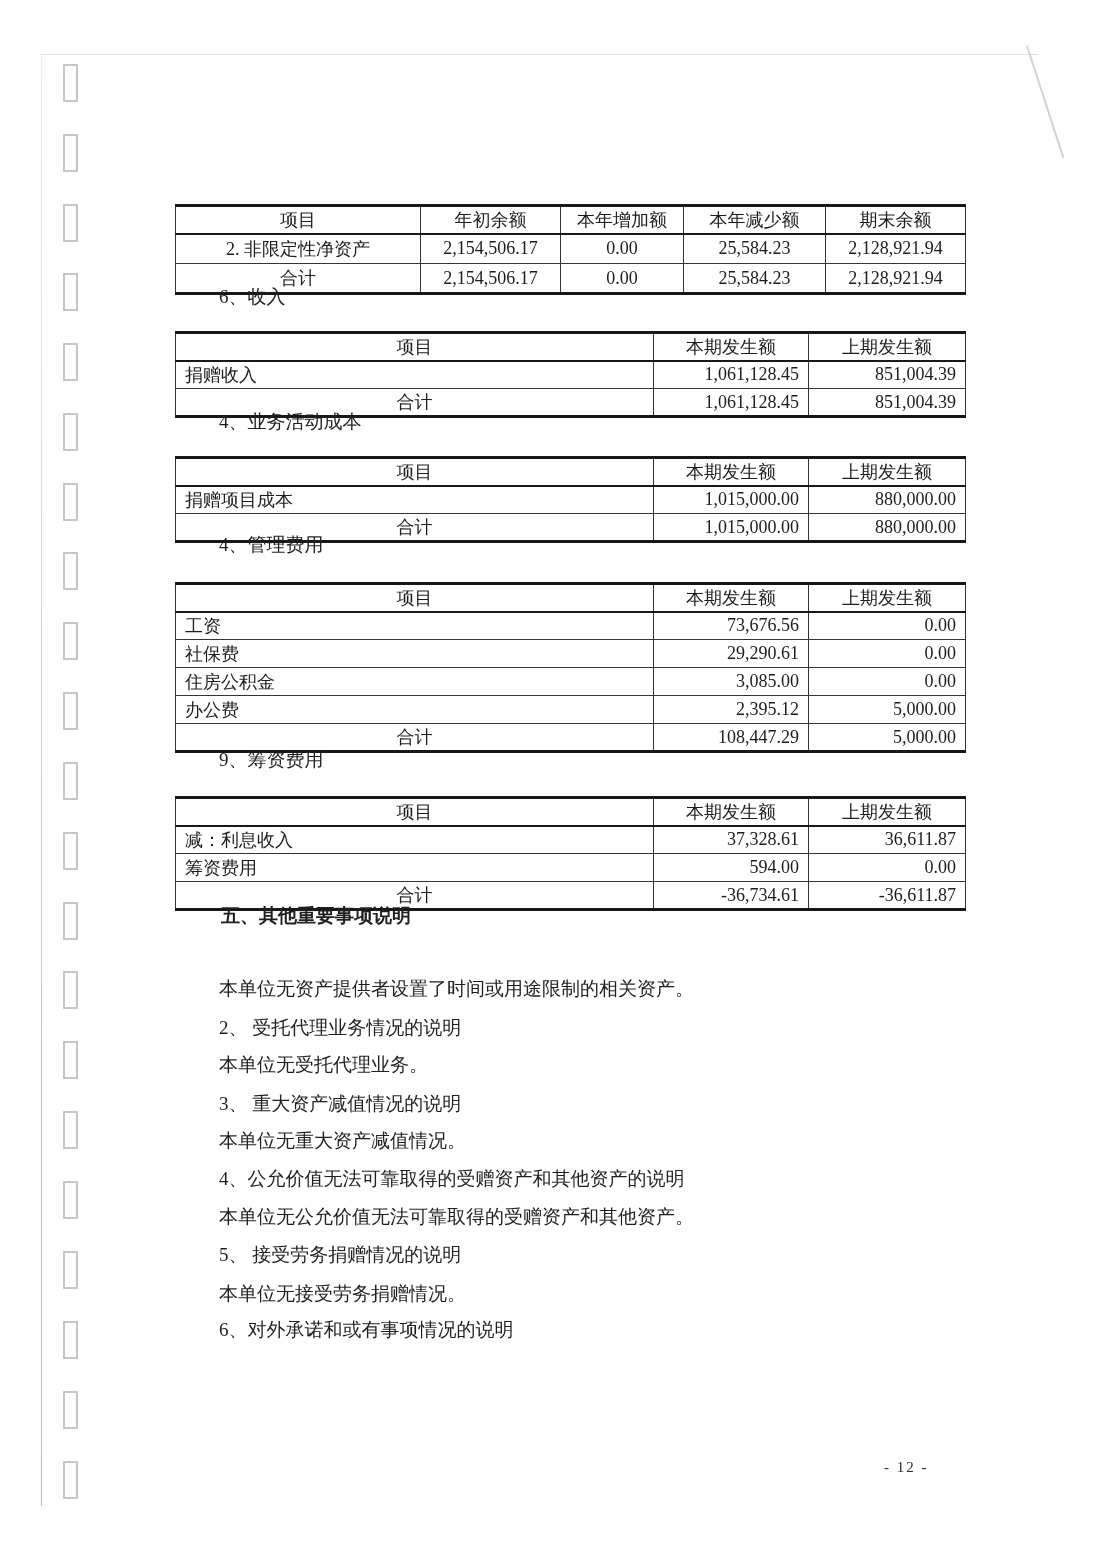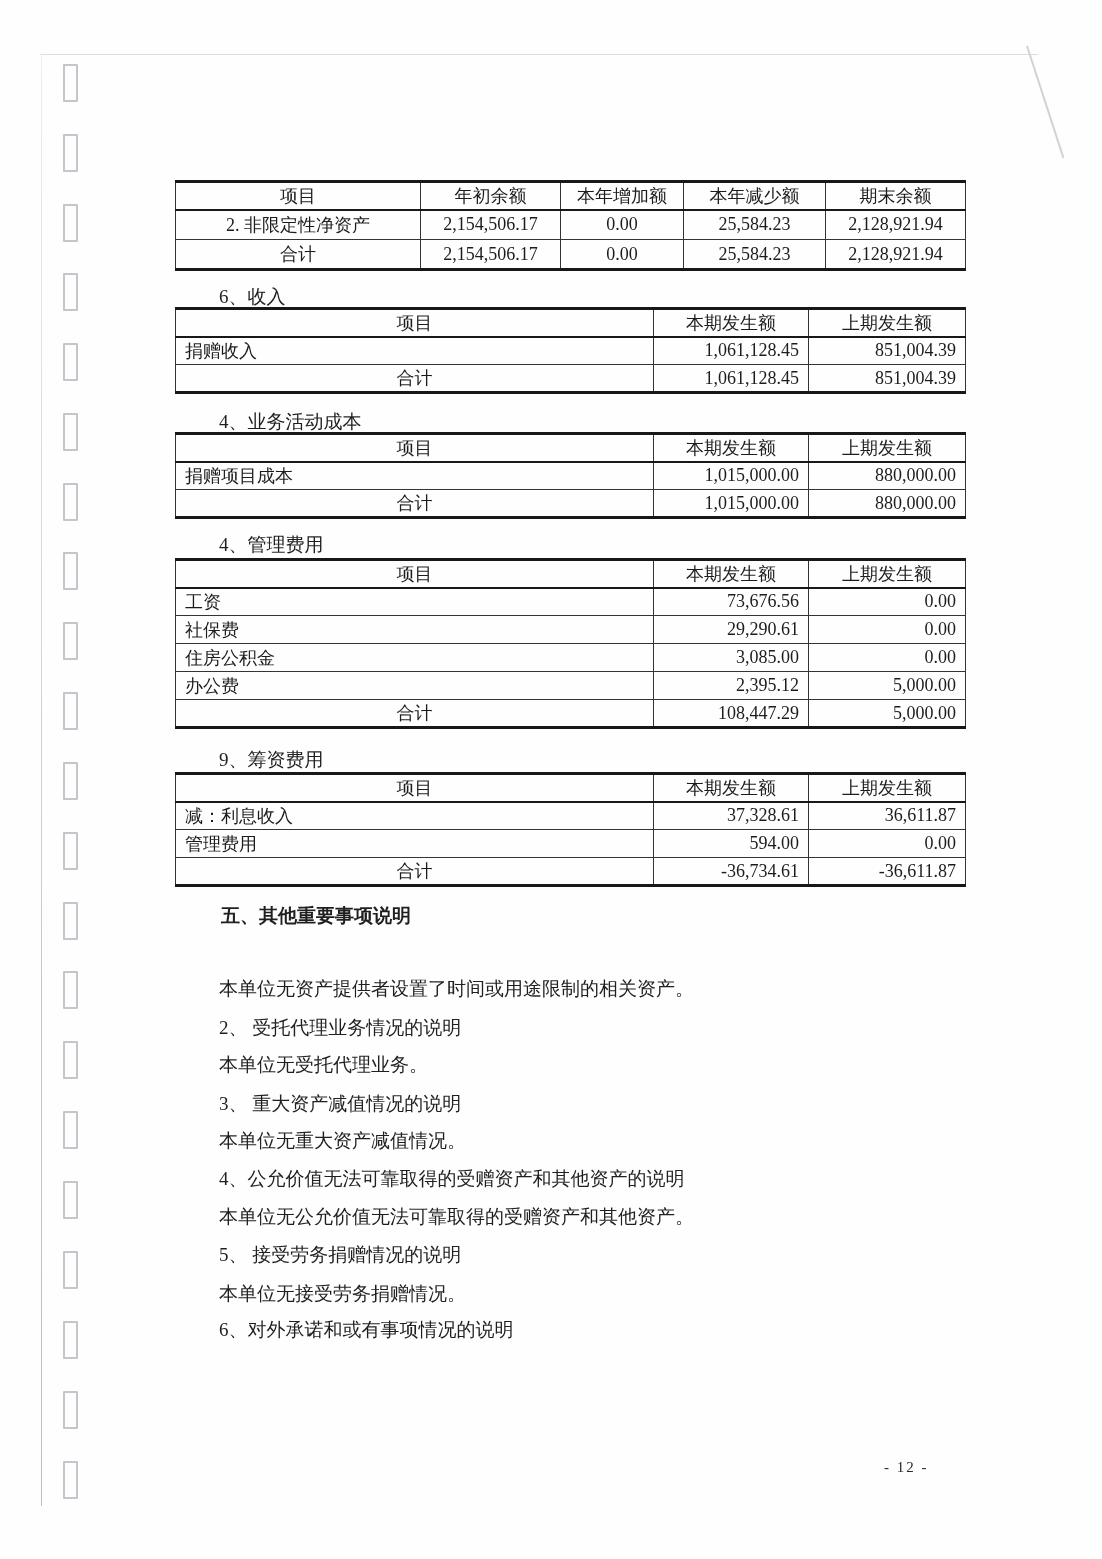--- a/index.html
+++ b/index.html
@@ -11,21 +11,21 @@
   .edge-top{position:absolute;left:40px;top:54px;width:998px;height:1px;background:#dedede;}
   .edge-left{position:absolute;left:41px;top:54px;width:1px;height:1452px;
     background:linear-gradient(#ededed,#c9c9c9 60%,#bdbdbd);}
   .scan-line{position:absolute;left:1026px;top:46px;width:2px;height:118px;background:#d2d2d2;
     transform:rotate(-18deg);transform-origin:top left;}
   
   .hole{position:absolute;left:63px;width:15px;height:38px;background:#fdfdfd;
     border:2px solid #c3c7cb;border-radius:1px;box-sizing:border-box;}
   
   table{position:absolute;left:175px;width:790px;border-collapse:collapse;table-layout:fixed;
-    font-size:18px;color:#1c1c1c;}
+    font-size:18px;color:#1c1c1c;margin-top:24px;}
   th,td{border:1px solid #343434;padding:0 9px;height:28px;font-weight:normal;
     overflow:hidden;white-space:nowrap;box-sizing:border-box;}
   table{border-top:3px solid #181818;border-bottom:3px solid #181818;}
   thead th{border-bottom:2px solid #181818;text-align:center;}
   td.num{text-align:right;}
   td.item{text-align:left;}
   td.total{text-align:center;}
   .t1 td{height:30px;text-align:center;}
   
   .sec-title{position:absolute;left:219px;font-size:19px;white-space:nowrap;}
@@ -219,21 +219,21 @@
         <th>上期发生额</th>
       </tr>
     </thead>
     <tbody>
       <tr>
         <td class="item">减：利息收入</td>
         <td class="num">37,328.61</td>
         <td class="num">36,611.87</td>
       </tr>
       <tr>
-        <td class="item">管理费用</td>
+        <td class="item">筹资费用</td>
         <td class="num">594.00</td>
         <td class="num">0.00</td>
       </tr>
       <tr>
         <td class="total">合计</td>
         <td class="num">-36,734.61</td>
         <td class="num">-36,611.87</td>
       </tr>
     </tbody>
   </table>

